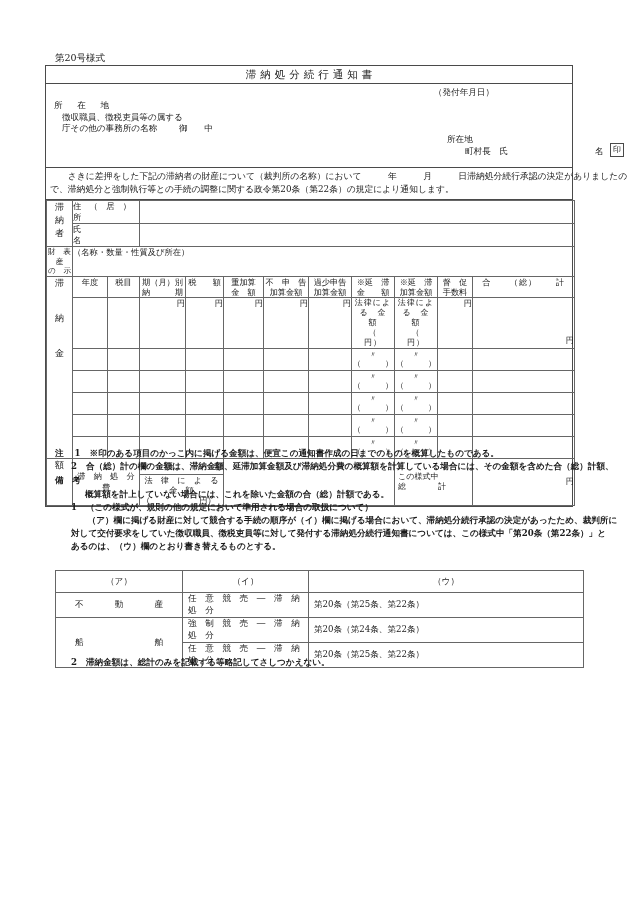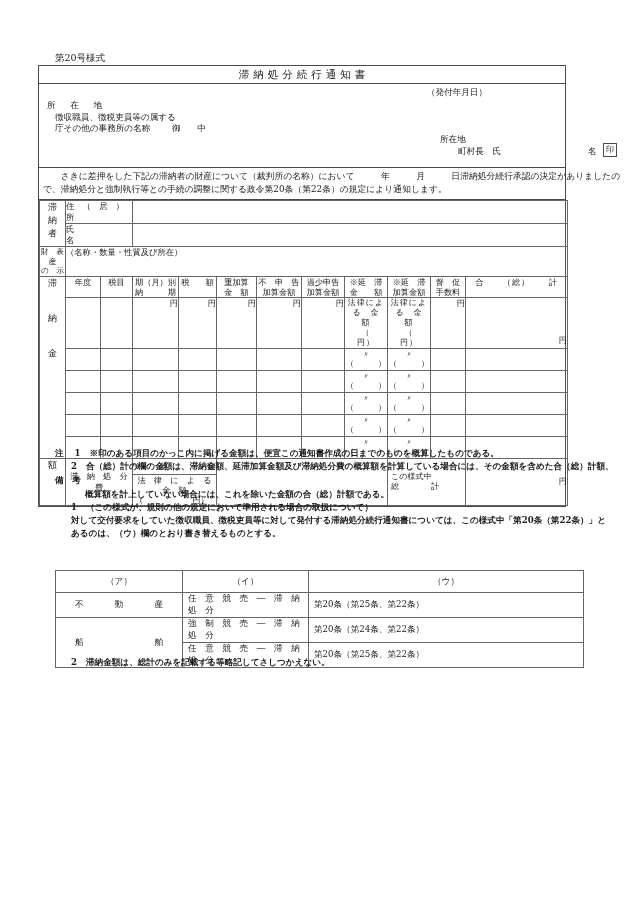--- a/index.html
+++ b/index.html
@@ -25,21 +25,21 @@
     position: absolute;
     left: 55px;
     top: 52px;
     font-size: 9.5px;
     letter-spacing: 0px;
     white-space: nowrap;
   }
   
   .main-box {
     position: absolute;
-    left: 38px;
+    left: 45px;
     top: 65px;
     width: 528px;
     border: 1px solid #4a4a4a;
     box-sizing: border-box;
   }
   .title-row {
     height: 17px;
     border-bottom: 1px solid #4a4a4a;
     text-align: center;
     font-size: 10.5px;
@@ -470,20 +470,21 @@
       <span>2</span>
       <span style="padding-left:6px;">合（総）計の欄の金額は、滞納金額、延滞加算金額及び滞納処分費の概算額を計算している場合には、その金額を含めた合（総）計額、</span>
     </div>
     <div class="note-line" style="padding-top:1px;">備　考</div>
 
     <div class="note-line ind3" style="padding-left:30px;">概算額を計上していない場合には、これを除いた金額の合（総）計額である。</div>
     <div class="note-line ind1">
       <span>1</span>
       <span style="padding-left:6px;">（この様式が、規則の他の規定において準用される場合の取扱について）</span>
     </div>
+    <div class="note-line ind3">　（ア）欄に掲げる財産に対して競合する手続の順序が（イ）欄に掲げる場合において、滞納処分続行承認の決定があったため、裁判所に</div>
     <div class="note-line ind3" style="padding-left:16px;">対して交付要求をしていた徴収職員、徴税吏員等に対して発付する滞納処分続行通知書については、この様式中「第20条（第22条）」と</div>
     <div class="note-line ind3" style="padding-left:16px;">あるのは、（ウ）欄のとおり書き替えるものとする。</div>
   </div>
 
   <div class="lower-wrap" style="top:570px;">
     <table class="lower">
       <colgroup>
         <col style="width:127px">
         <col style="width:126px">
         <col style="width:275px">

